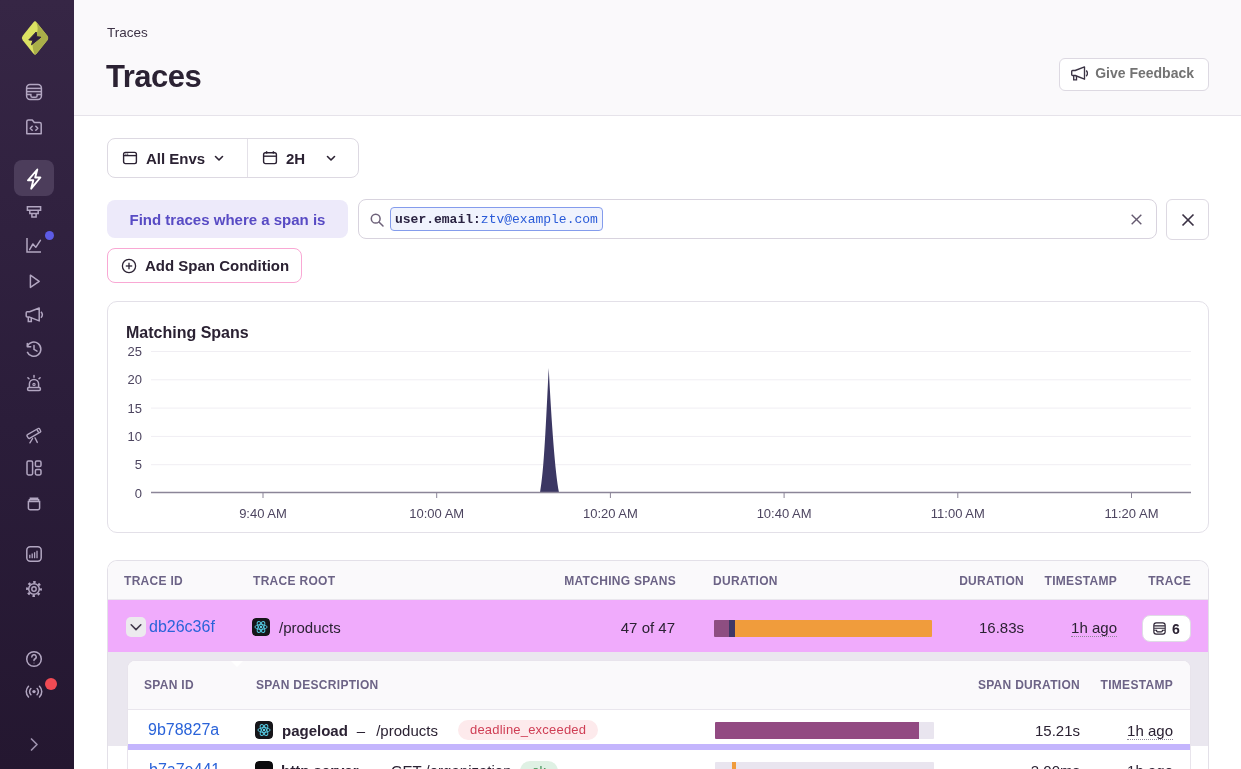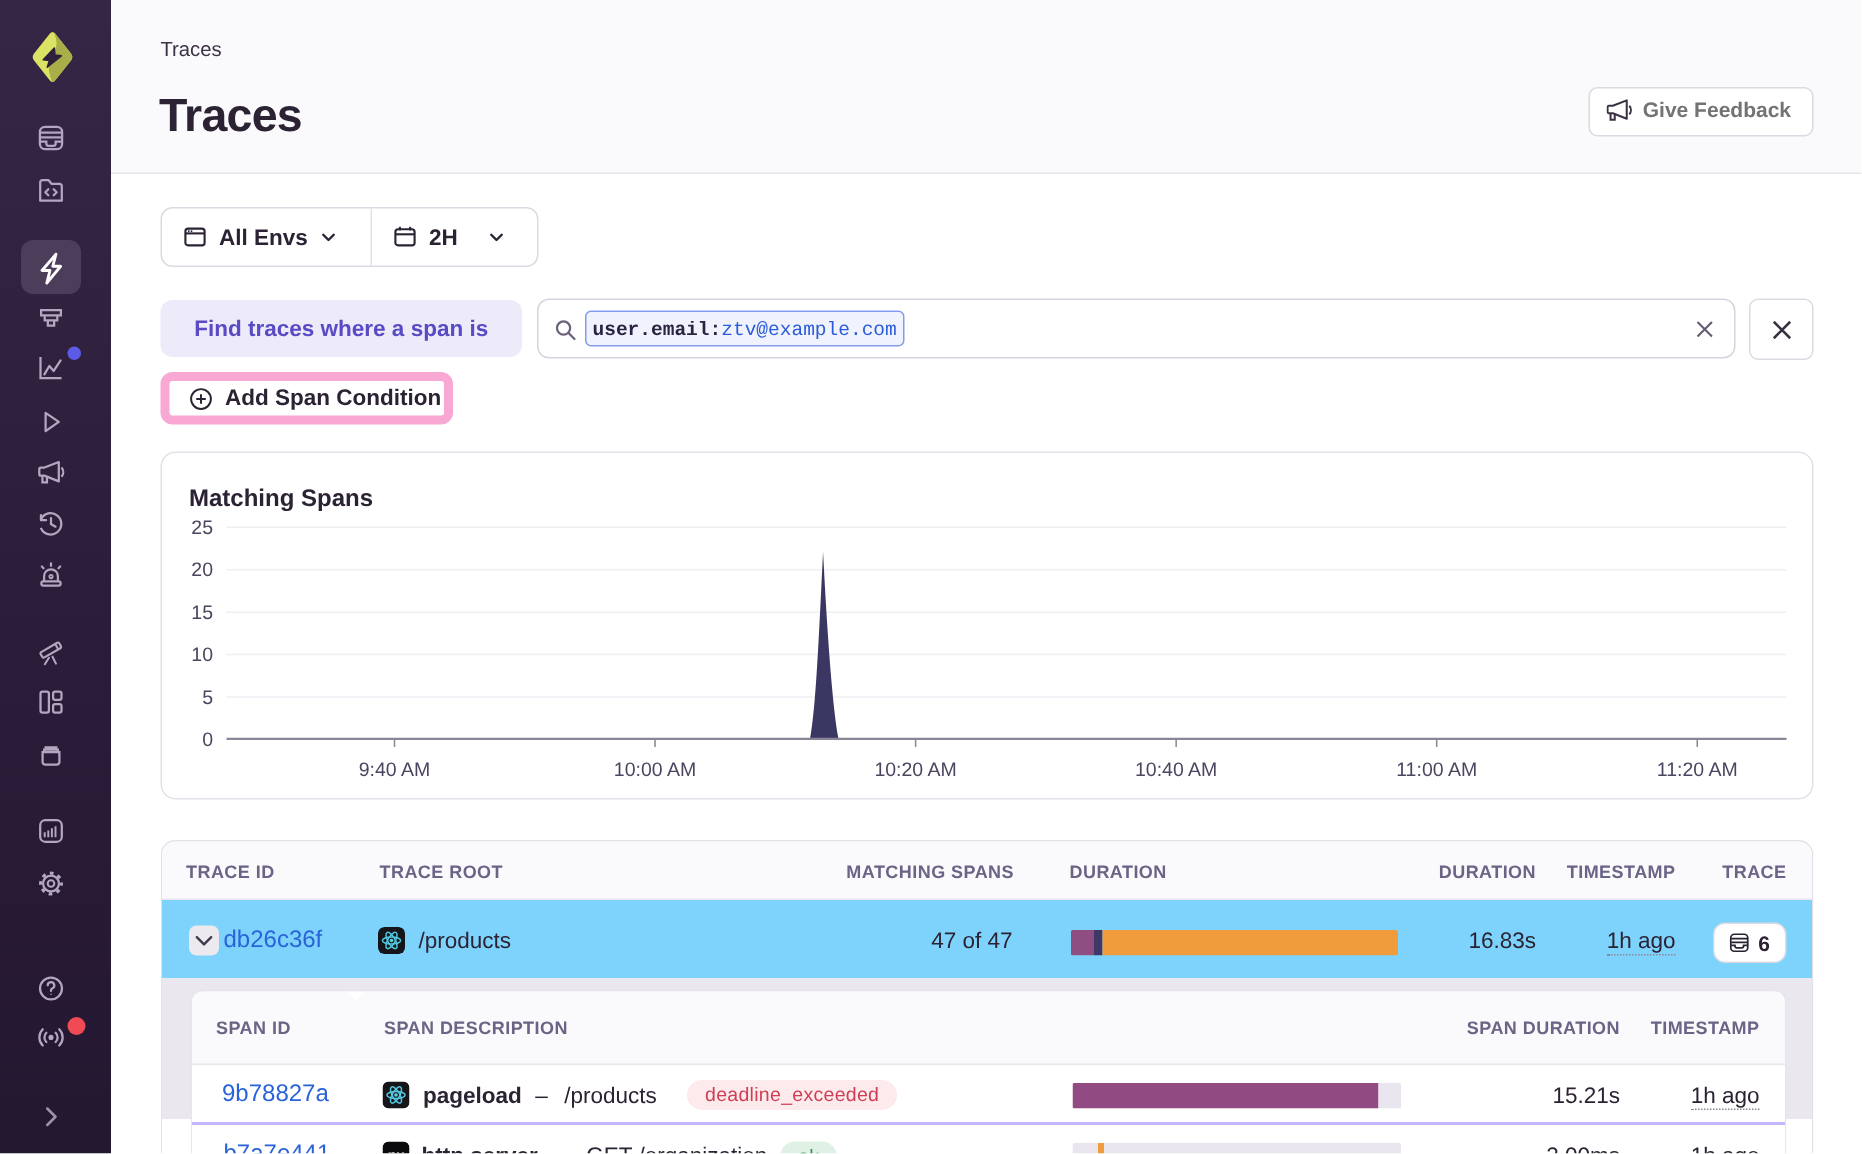--- a/index.html
+++ b/index.html
@@ -31,32 +31,32 @@
 
 
 #span-is { position:absolute; left:33px; top:200px; width:241px; height:38px; background:#edeafa; border-radius:8px;
   display:flex; align-items:center; justify-content:center; font-size:15px; font-weight:700; color:#584bc4; }
 #searchbox { position:absolute; left:284px; top:199px; width:799px; height:40px; background:#fff; border:1px solid #d8d3de; border-radius:8px; }
 .token { position:absolute; left:31px; top:7px; height:24px; display:flex; align-items:center; padding:0 4px;
   border:1.5px solid #849cec; background:#f0f3fd; border-radius:4px; font-family:"Liberation Mono", monospace; font-size:13px; font-weight:bold; color:#2a2342; }
 .token .val { color:#2a5bd8; }
 #searchbox .clearx { position:absolute; right:12px; top:12px; }
 #close-btn { position:absolute; left:1092px; top:199px; width:43px; height:41px; background:#fff; border:1px solid #ddd9e2; border-radius:6px; display:flex; align-items:center; justify-content:center; }
-#add-cond { position:absolute; left:33px; top:248px; width:195px; height:35px; background:#fff; border:6px solid #f9a8d4; border-radius:8px;
+#add-cond { position:absolute; left:33px; top:248px; width:195px; height:35px; background:#fff; border:1px solid #f9a8d4; border-radius:8px;
   display:flex; align-items:center; gap:8px; padding-left:13px; font-size:15px; font-weight:700; color:#2b2233; }
 
 
 #chart-card { position:absolute; left:33px; top:301px; width:1102px; height:232px; background:#fff; border:1px solid #e3e0e8; border-radius:10px; }
 #chart-card h3 { position:absolute; left:18px; top:22px; font-size:16px; font-weight:700; color:#2b2233; }
 
 
 #table-card { position:absolute; left:33px; top:560px; width:1102px; height:209px; background:#fff; border:1px solid #e3e0e8; border-radius:10px 10px 0 0; border-bottom:none; overflow:hidden; }
 .thead { position:absolute; left:0; top:0; width:1100px; height:39px; background:#faf9fb; border-bottom:1px solid #e9e6ed; }
 .hlbl { position:absolute; top:13px; font-size:12px; font-weight:700; color:#6c6386; letter-spacing:0.3px; }
-.trow { position:absolute; left:0; top:39px; width:1100px; height:52px; background:#7dd3fc; }
+.trow { position:absolute; left:0; top:39px; width:1100px; height:52px; background:#f0abfc; }
 .chev-btn { position:absolute; left:17.5px; top:17px; width:20px; height:20px; background:#eceaee; border-radius:5px; display:flex; align-items:center; justify-content:center; }
 .rowtxt { font-size:15px; color:#2b2233; }
 .rowtxt.link, .link { color:#2a63d9; }
 .idlink { font-size:16px !important; }
 .bar { position:absolute; height:17px; border-radius:1px; overflow:hidden; display:flex; }
 .issues-btn { position:absolute; width:49px; height:27px; background:#fff; border:1px solid #dfdbe5; border-radius:8px; display:flex; align-items:center; justify-content:center; gap:6px; font-size:14px; font-weight:700; color:#2b2233; }
 .graysec { position:absolute; left:0; top:91px; width:1100px; height:94px; background:#eae7ef; }
 .subtable { position:absolute; left:19px; top:8px; width:1064px; height:110px; background:#fff; border-radius:8px 8px 0 0; border:1px solid #e8e4ec; border-bottom:none; overflow:hidden; }
 .subhead { position:absolute; left:0; top:0; width:1062px; height:49px; background:#faf9fb; border-bottom:1px solid #e9e6ed; }
 .srow { position:absolute; left:0; width:1062px; height:40px; background:#fff; }
@@ -338,21 +338,21 @@
         </div>
         <div class="graysec">
           <div class="subtable">
             <div style="position:absolute;left:103px;top:0;width:0;height:0;border-left:6.5px solid transparent;border-right:6.5px solid transparent;border-top:6px solid #fff;z-index:3"></div>
             <div class="subhead">
               <div class="hlbl" style="left:16px;top:17px">SPAN ID</div>
               <div class="hlbl" style="left:128px;top:17px">SPAN DESCRIPTION</div>
               <div class="hlbl" style="right:110px;top:17px">SPAN DURATION</div>
               <div class="hlbl" style="right:17px;top:17px">TIMESTAMP</div>
             </div>
-            <div class="srow" style="top:49px;border-bottom:2px solid #c4b5fd">
+            <div class="srow" style="top:49px;border-bottom:6px solid #c4b5fd">
               <div class="rowtxt link idlink" style="position:absolute;left:20px;top:11px">9b78827a</div>
               <svg class="appicon" style="position:absolute;left:127px;top:11px" viewBox="0 0 18 18">
                   <rect width="18" height="18" rx="4" fill="#16161a"></rect>
                   <g stroke="#53c6de" stroke-width="1" fill="none">
                     <ellipse cx="9" cy="9" rx="6.1" ry="2.4"></ellipse>
                     <ellipse cx="9" cy="9" rx="6.1" ry="2.4" transform="rotate(60 9 9)"></ellipse>
                     <ellipse cx="9" cy="9" rx="6.1" ry="2.4" transform="rotate(-60 9 9)"></ellipse>
                   </g>
                   <circle cx="9" cy="9" r="1.2" fill="#5fd2e8"></circle>
                 </svg>

